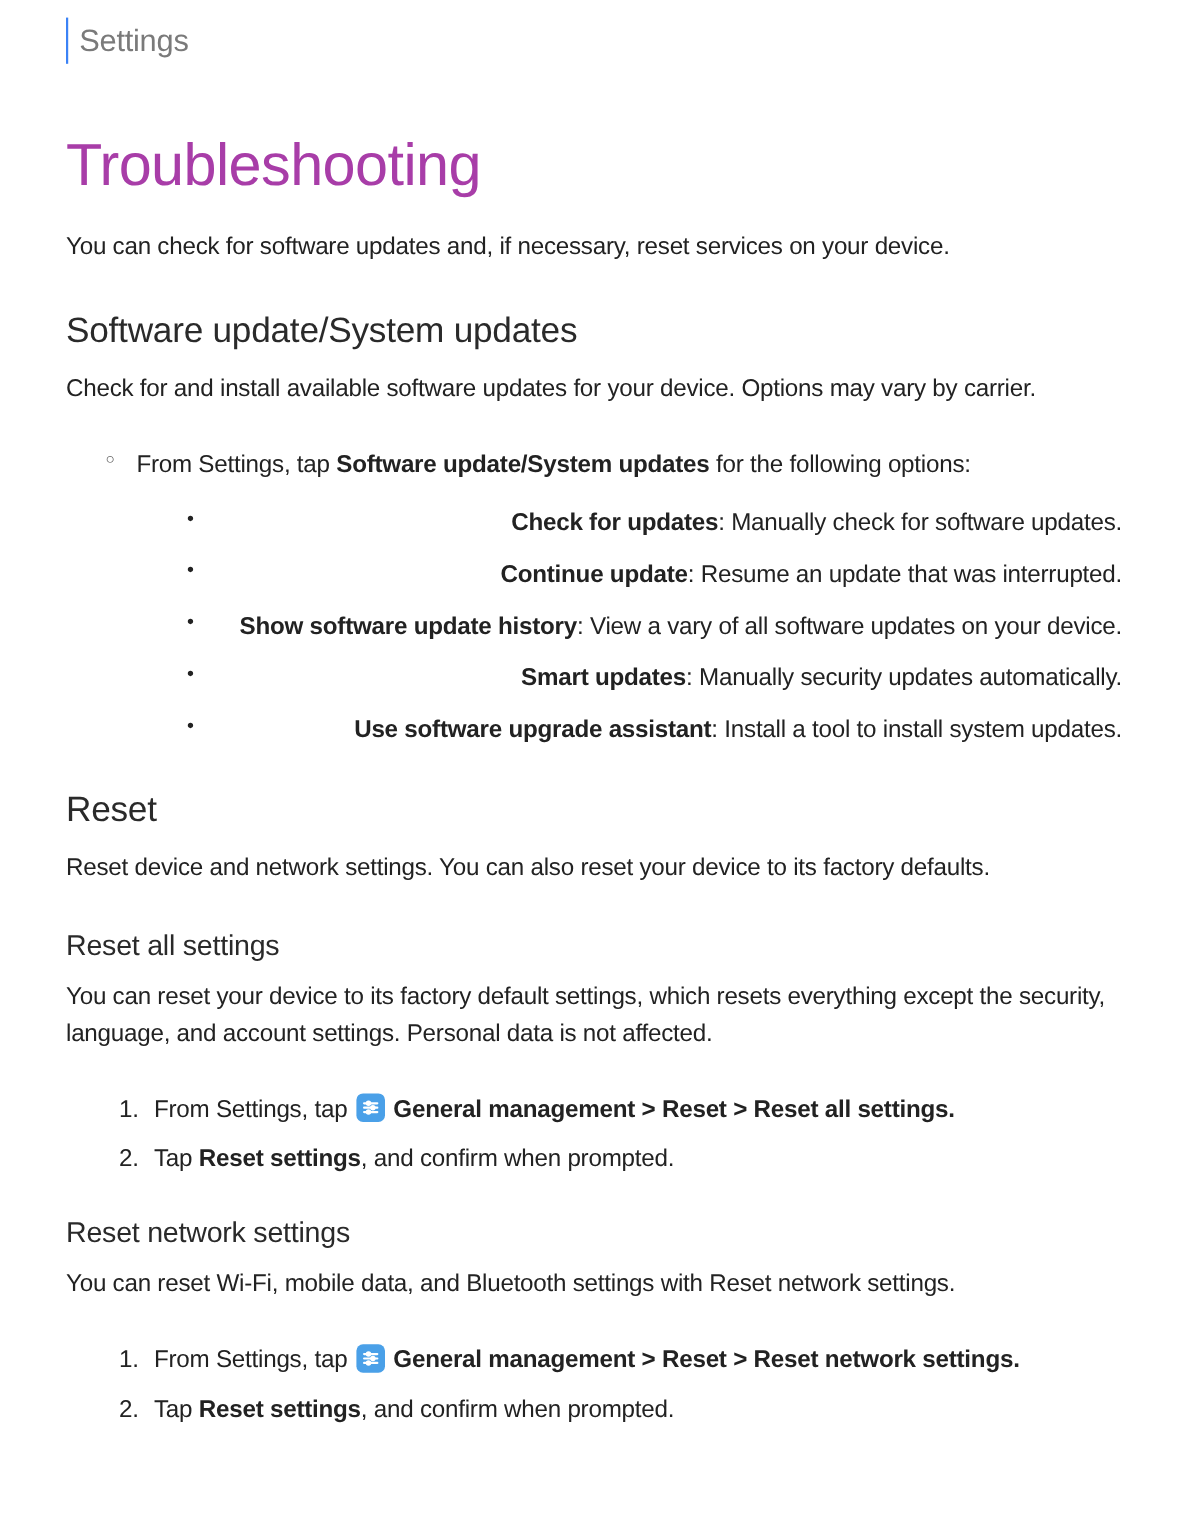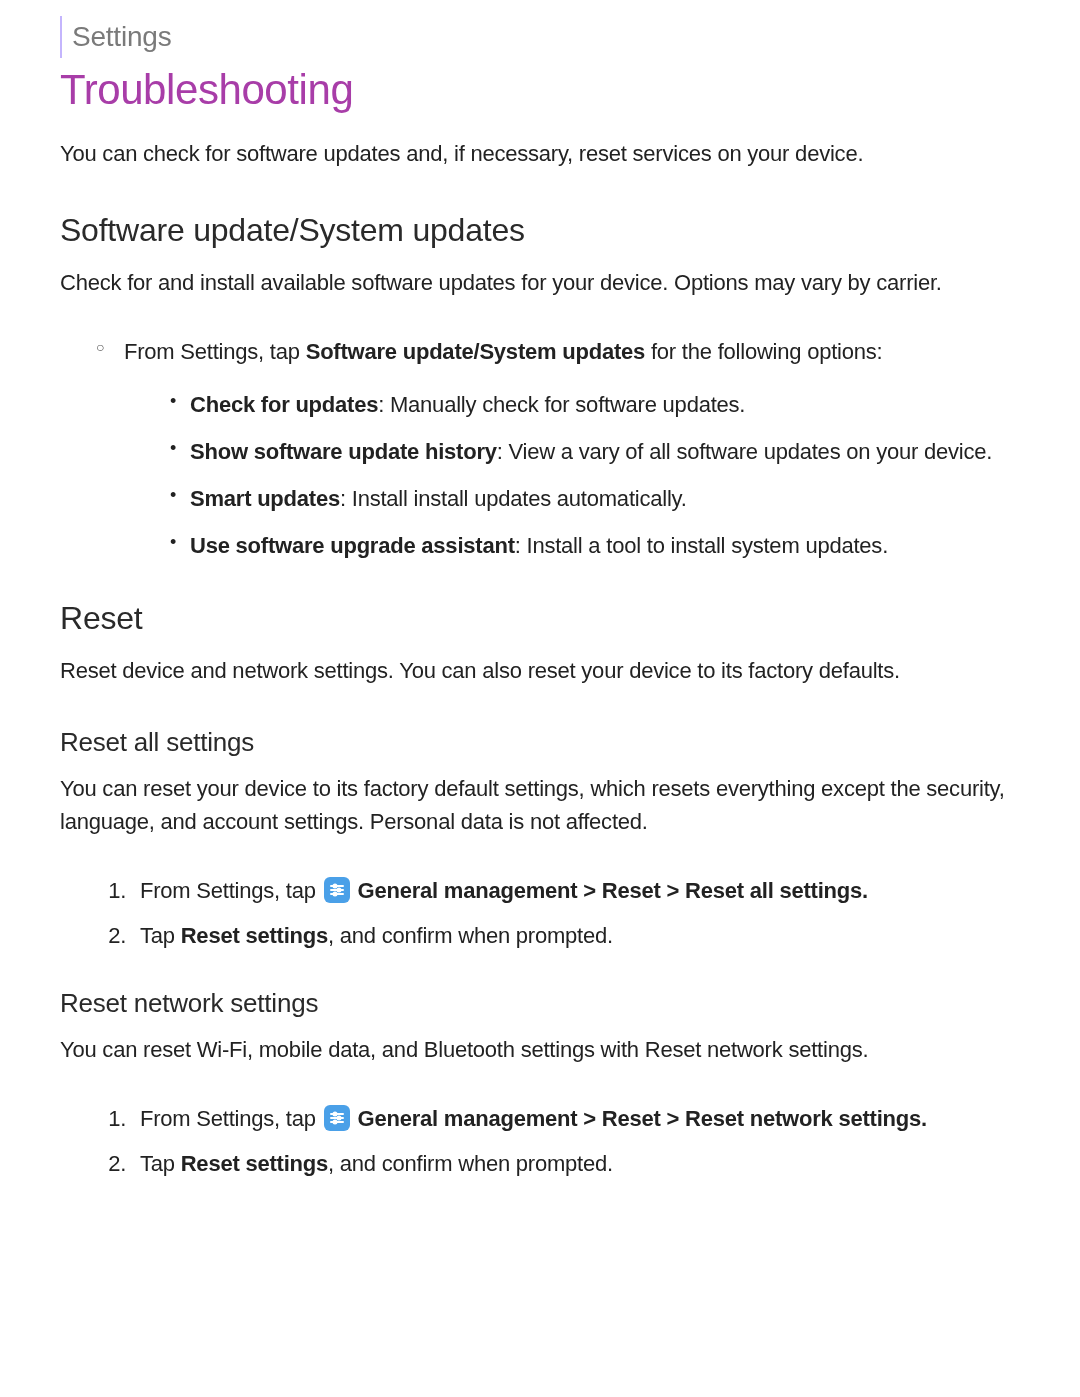--- a/index.html
+++ b/index.html
@@ -11,31 +11,32 @@
       font-family: -apple-system, BlinkMacSystemFont, "Segoe UI", Arial, sans-serif;
       background: #fff;
       color: #222;
       width: 1080px;
       padding: 16px 60px 40px 60px;
       font-size: 22px;
       line-height: 1.5;
       letter-spacing: -0.01em;
     }
     .top-bar {
-      border-left: 2px solid #c4b5fd;
+      border-left: 2px solid #3b82f6;
       padding-left: 10px;
+      margin-bottom: 52px;
     }
     .top-label {
       color: #7a7a7a;
       font-size: 28px;
       font-weight: 400;
     }
     h1.title {
       color: #a83da8;
-      font-size: 42px;
+      font-size: 54px;
       font-weight: 500;
       margin-bottom: 16px;
       letter-spacing: -0.01em;
     }
     p.body-text {
       color: #222;
       margin-bottom: 36px;
     }
     h2.section {
       font-size: 32px;
@@ -72,20 +73,21 @@
     }
     ul.inner {
       list-style: none;
       padding-left: 46px;
       margin-top: 20px;
     }
     ul.inner > li {
       position: relative;
       padding-left: 20px;
       margin-bottom: 14px;
+      text-align: right;
     }
     ul.inner > li::before {
       content: "•";
       position: absolute;
       left: 0;
       top: 0;
       font-size: 18px;
       color: #222;
     }
     ol.steps {
@@ -140,22 +142,23 @@
 <p class="body-text">You can check for software updates and, if necessary, reset services on your device.</p>
 
 <h2 class="section">Software update/System updates</h2>
 <p class="body-text lead">Check for and install available software updates for your device. Options may vary by carrier.</p>
 
 <ul class="outer">
   <li>
     <span>From Settings, tap </span><span class="bold">Software update/System updates</span><span> for the following options:</span>
     <ul class="inner">
       <li><span class="bold">Check for updates</span><span>: Manually check for software updates.</span></li>
+      <li><span class="bold">Continue update</span><span>: Resume an update that was interrupted.</span></li>
       <li><span class="bold">Show software update history</span><span>: View a vary of all software updates on your device.</span></li>
-      <li><span class="bold">Smart updates</span><span>: Install install updates automatically.</span></li>
+      <li><span class="bold">Smart updates</span><span>: Manually security updates automatically.</span></li>
       <li><span class="bold">Use software upgrade assistant</span><span>: Install a tool to install system updates.</span></li>
     </ul>
   </li>
 </ul>
 
 <h2 class="section">Reset</h2>
 <p class="body-text">Reset device and network settings. You can also reset your device to its factory defaults.</p>
 
 <h3 class="subsection">Reset all settings</h3>
 <p class="body-text lead">You can reset your device to its factory default settings, which resets everything except the security, language, and account settings. Personal data is not affected.</p>

